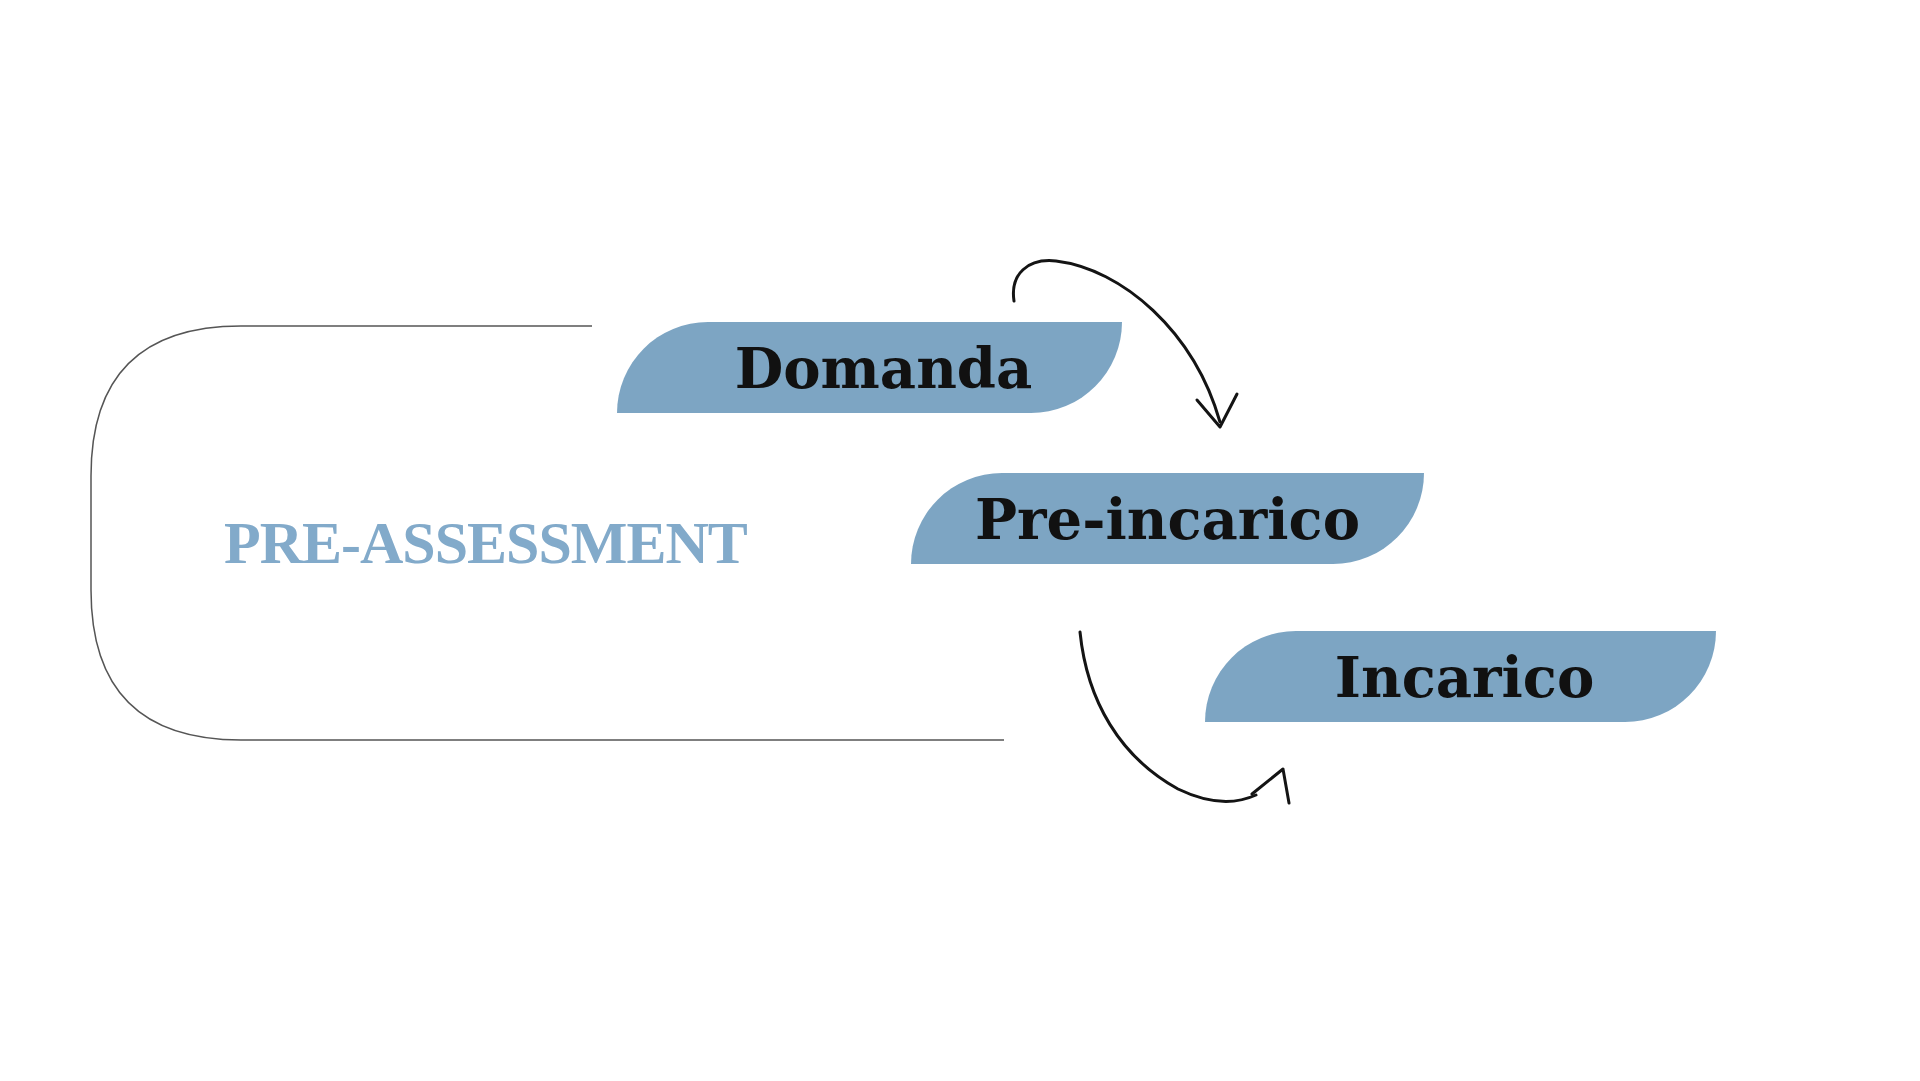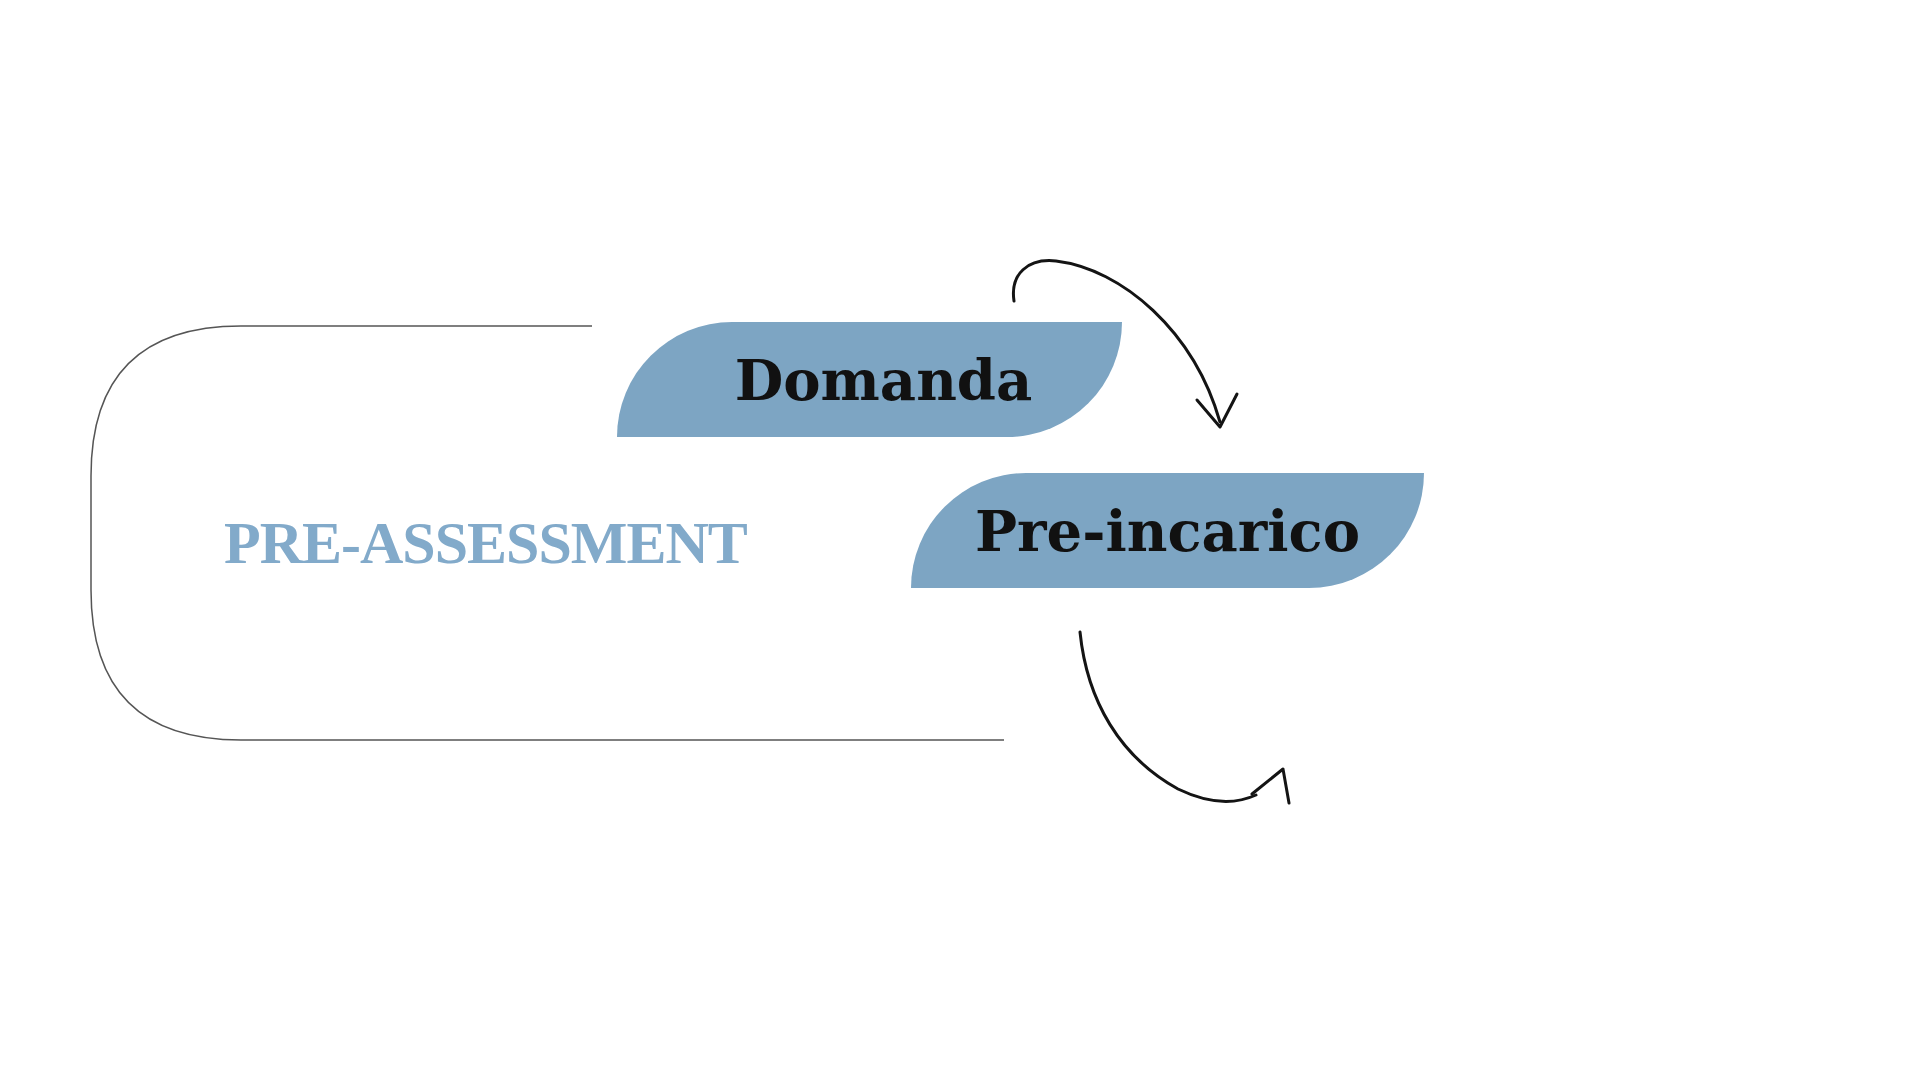--- a/index.html
+++ b/index.html
@@ -41,21 +41,21 @@
     font-size: 60px;
     font-weight: bold;
     letter-spacing: -1px;
     line-height: 1;
     color: var(--heading-color, #82aaca);
     white-space: nowrap;
     font-family: Liberation Serif, serif;
   }
   .tab {
     position: absolute;
-    height: 115px;
+    height: 91px;
     border-radius: 115px 0;
     background: var(--tab-fill, #7da5c3);
     display: flex;
     align-items: center;
     justify-content: center;
     font-size: 56px;
     font-weight: bold;
     color: var(--tab-text, #111111);
     white-space: nowrap;
   }
@@ -78,14 +78,15 @@
     <path class="arrow-path" d="M 1080 632 C 1087 701 1120 757 1178 789 C 1207 803 1234 805 1256 795"></path>
     <path class="arrow-path" d="M 1252 794 L 1283 769 L 1289 803"></path>
   </svg>
 
   <div class="heading">PRE-ASSESSMENT</div>
 
   <div class="tab tab-domanda">Domanda</div>
 
   <div class="tab tab-preincarico">Pre-incarico</div>
 
+  <div class="tab tab-incarico">Incarico</div>
 
 </div>
 
 </body></html>

